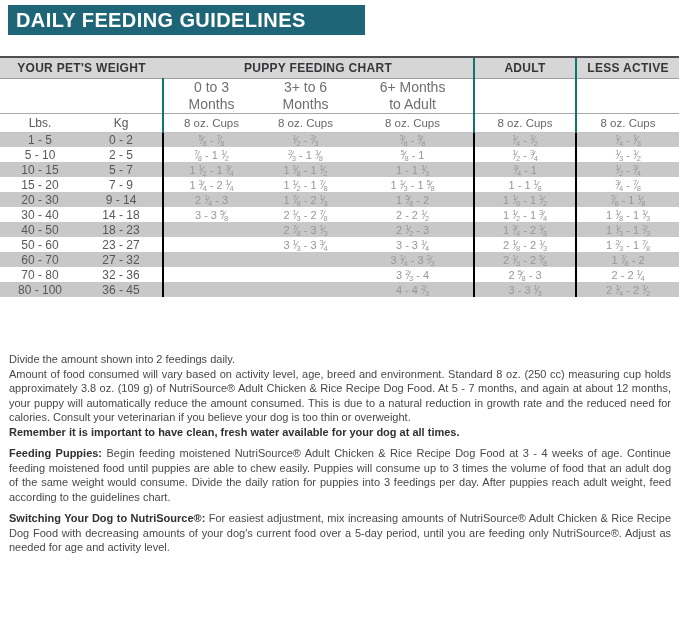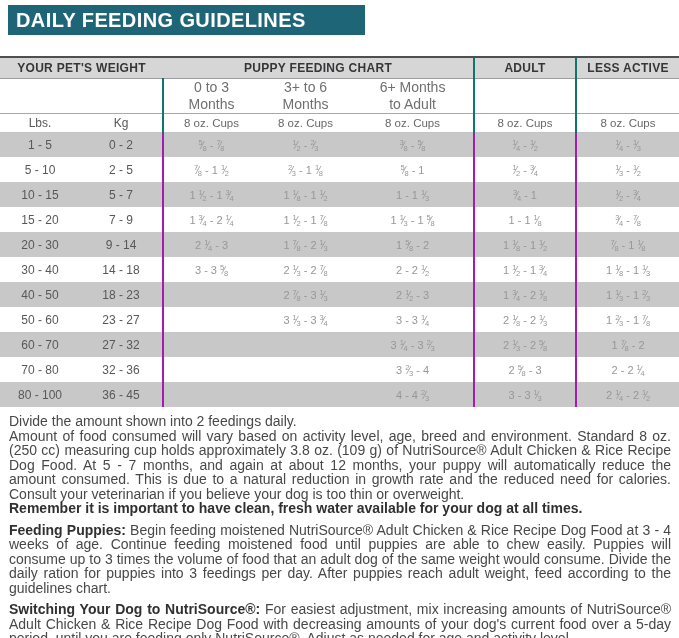--- a/index.html
+++ b/index.html
@@ -36,31 +36,31 @@
     height: 35px; font-size: 14px; font-weight: normal;
     color: #6f6f71; line-height: 1.18; white-space: pre-line;
     border-bottom: 1px solid #a8a8aa;
   }
   tr.units-row th {
     height: 19px; font-size: 11.5px; font-weight: normal; color: #68686a;
     border-bottom: 1px solid #c4c4c6;
   }
   tr.units-row th.wt { font-size: 12px; color: #58585a; }
   thead .vl { border-left: 2px solid #0f766e; }
-  tbody .vl { border-left: 2px solid #a21caf; }
-  tbody tr { height: 25px; border-radius: 6px; }
+  tbody .vl { border-left: 2px solid #000000; }
+  tbody tr { height: 15px; border-radius: 6px; }
   tbody tr:nth-child(odd) { background: var(--row-stripe); }
   tbody td.wt { font-size: 12px; color: #58585a; }
   tbody td.fr { font-size: 11px; color: #97979a; }
   td.fr .f sup { font-size: 7.5px; vertical-align: baseline; position: relative; top: -4px; }
   td.fr .f sub { font-size: 7.5px; vertical-align: baseline; position: relative; top: 2.5px; }
   td.fr .f .sl { font-size: 10px; margin: 0 -1px; }
   .text-area {
-    padding: 7px 8px 0 9px; font-size: 14px; line-height: 14.5px;
-    color: #48484a; text-align: justify;
+    padding: 7px 8px 0 9px; font-size: 11px; line-height: 14.5px;
+    color: #48484a; text-align: justify; margin-top: 48px;
   }
   .notes-block div { text-align: justify; }
   .bold-line { font-weight: bold; color: #303032; }
   .section { margin-top: 7px; }
   .section .lbl { font-weight: bold; color: #303032; }
 </style>
 </head>
 <body>
 
 <div class="page">

